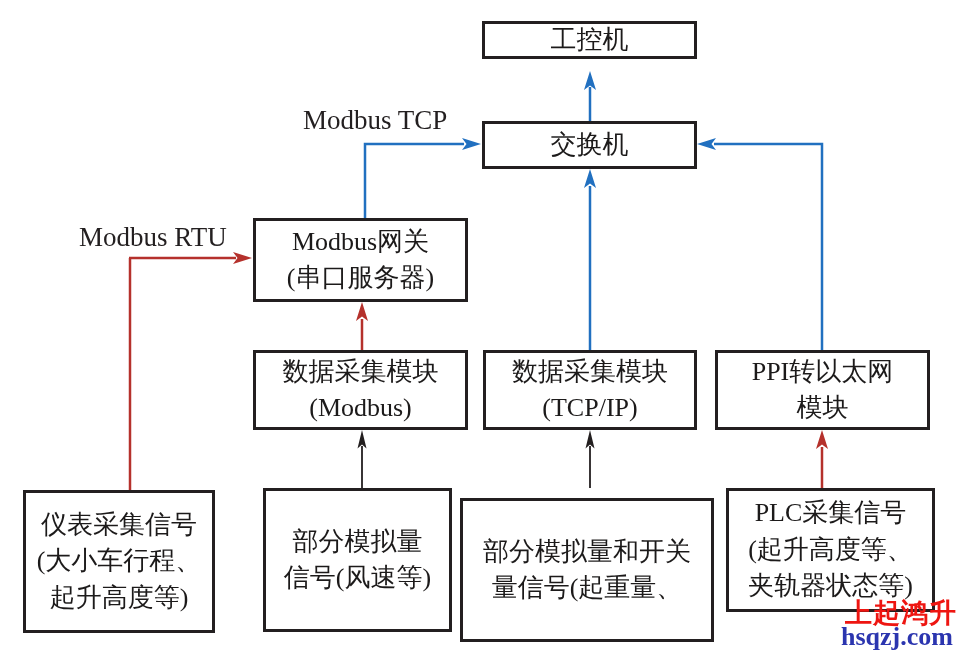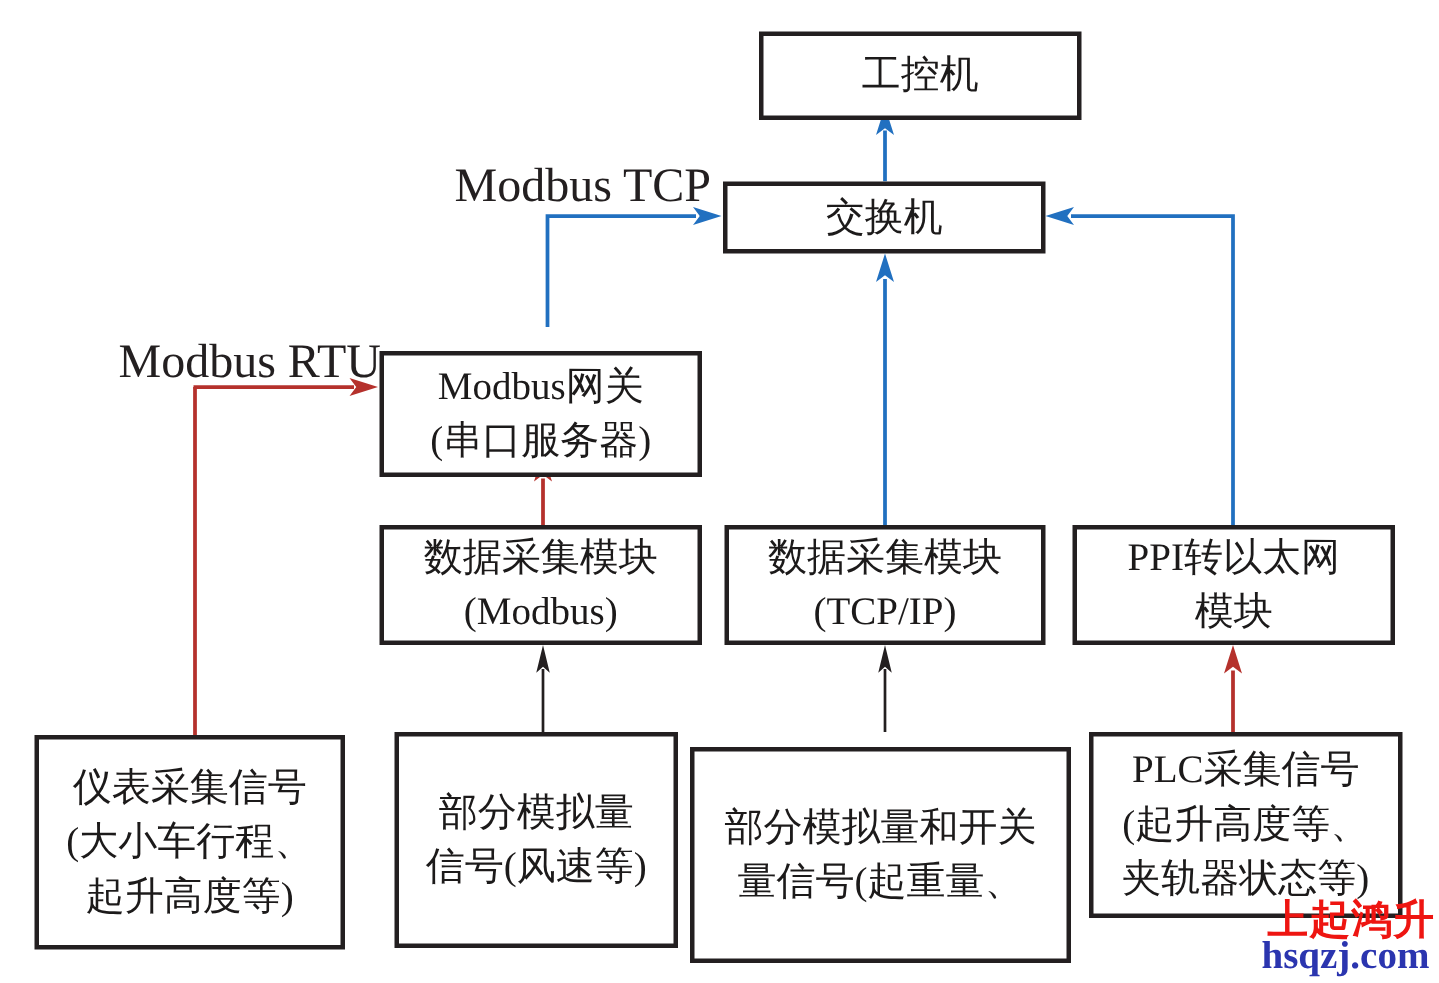--- a/index.html
+++ b/index.html
@@ -22,33 +22,33 @@
     align-items: center;
     justify-content: center;
     text-align: center;
     color: #1c1a1a;
     font-size: 26px;
     line-height: 1.4;
     z-index: 2;
   }
   .box span { display: block; white-space: nowrap; }
   
-  .n-ipc          { left: 482px; top: 21px;  width: 215px; height: 59px; margin-left: 24px; }
+  .n-ipc          { left: 482px; top: 21px;  width: 215px; height: 38px; }
   .n-switch       { left: 482px; top: 121px; width: 215px; height: 48px; }
-  .n-gateway      { left: 253px; top: 218px; width: 215px; height: 84px; margin-top: 16px; }
+  .n-gateway      { left: 253px; top: 218px; width: 215px; height: 84px; }
   .n-daq-modbus   { left: 253px; top: 350px; width: 215px; height: 80px; }
   .n-daq-tcpip    { left: 483px; top: 350px; width: 214px; height: 80px; }
   .n-ppi          { left: 715px; top: 350px; width: 215px; height: 80px; }
-  .n-meter        { left: 23px;  top: 490px; width: 207px; height: 143px; }
+  .n-meter        { left: 23px;  top: 490px; width: 192px; height: 143px; }
   .n-analog-wind  { left: 263px; top: 488px; width: 189px; height: 144px; }
   .n-analog-switch{ left: 460px; top: 488px; width: 254px; height: 144px; margin-top: 10px; }
   .n-plc          { left: 726px; top: 488px; width: 209px; height: 124px; }
   .flow-label {
     position: absolute;
-    font-size: 32px;
+    font-size: 27px;
     color: #231f20;
     z-index: 3;
     white-space: nowrap;
   }
   .l-modbus-tcp { left: 303px; top: 105px; }
   .l-modbus-rtu { left: 79px;  top: 222px; }
   .watermark { position: absolute; z-index: 4; font-weight: bold; text-align: left; }
   .wm-cn { left: 845px; top: 595px; font-size: 27px; color: #ee1511; letter-spacing: 1px; }
   .wm-en { left: 841px; top: 622px; font-size: 26px; color: #2b35af; }
 </style>

